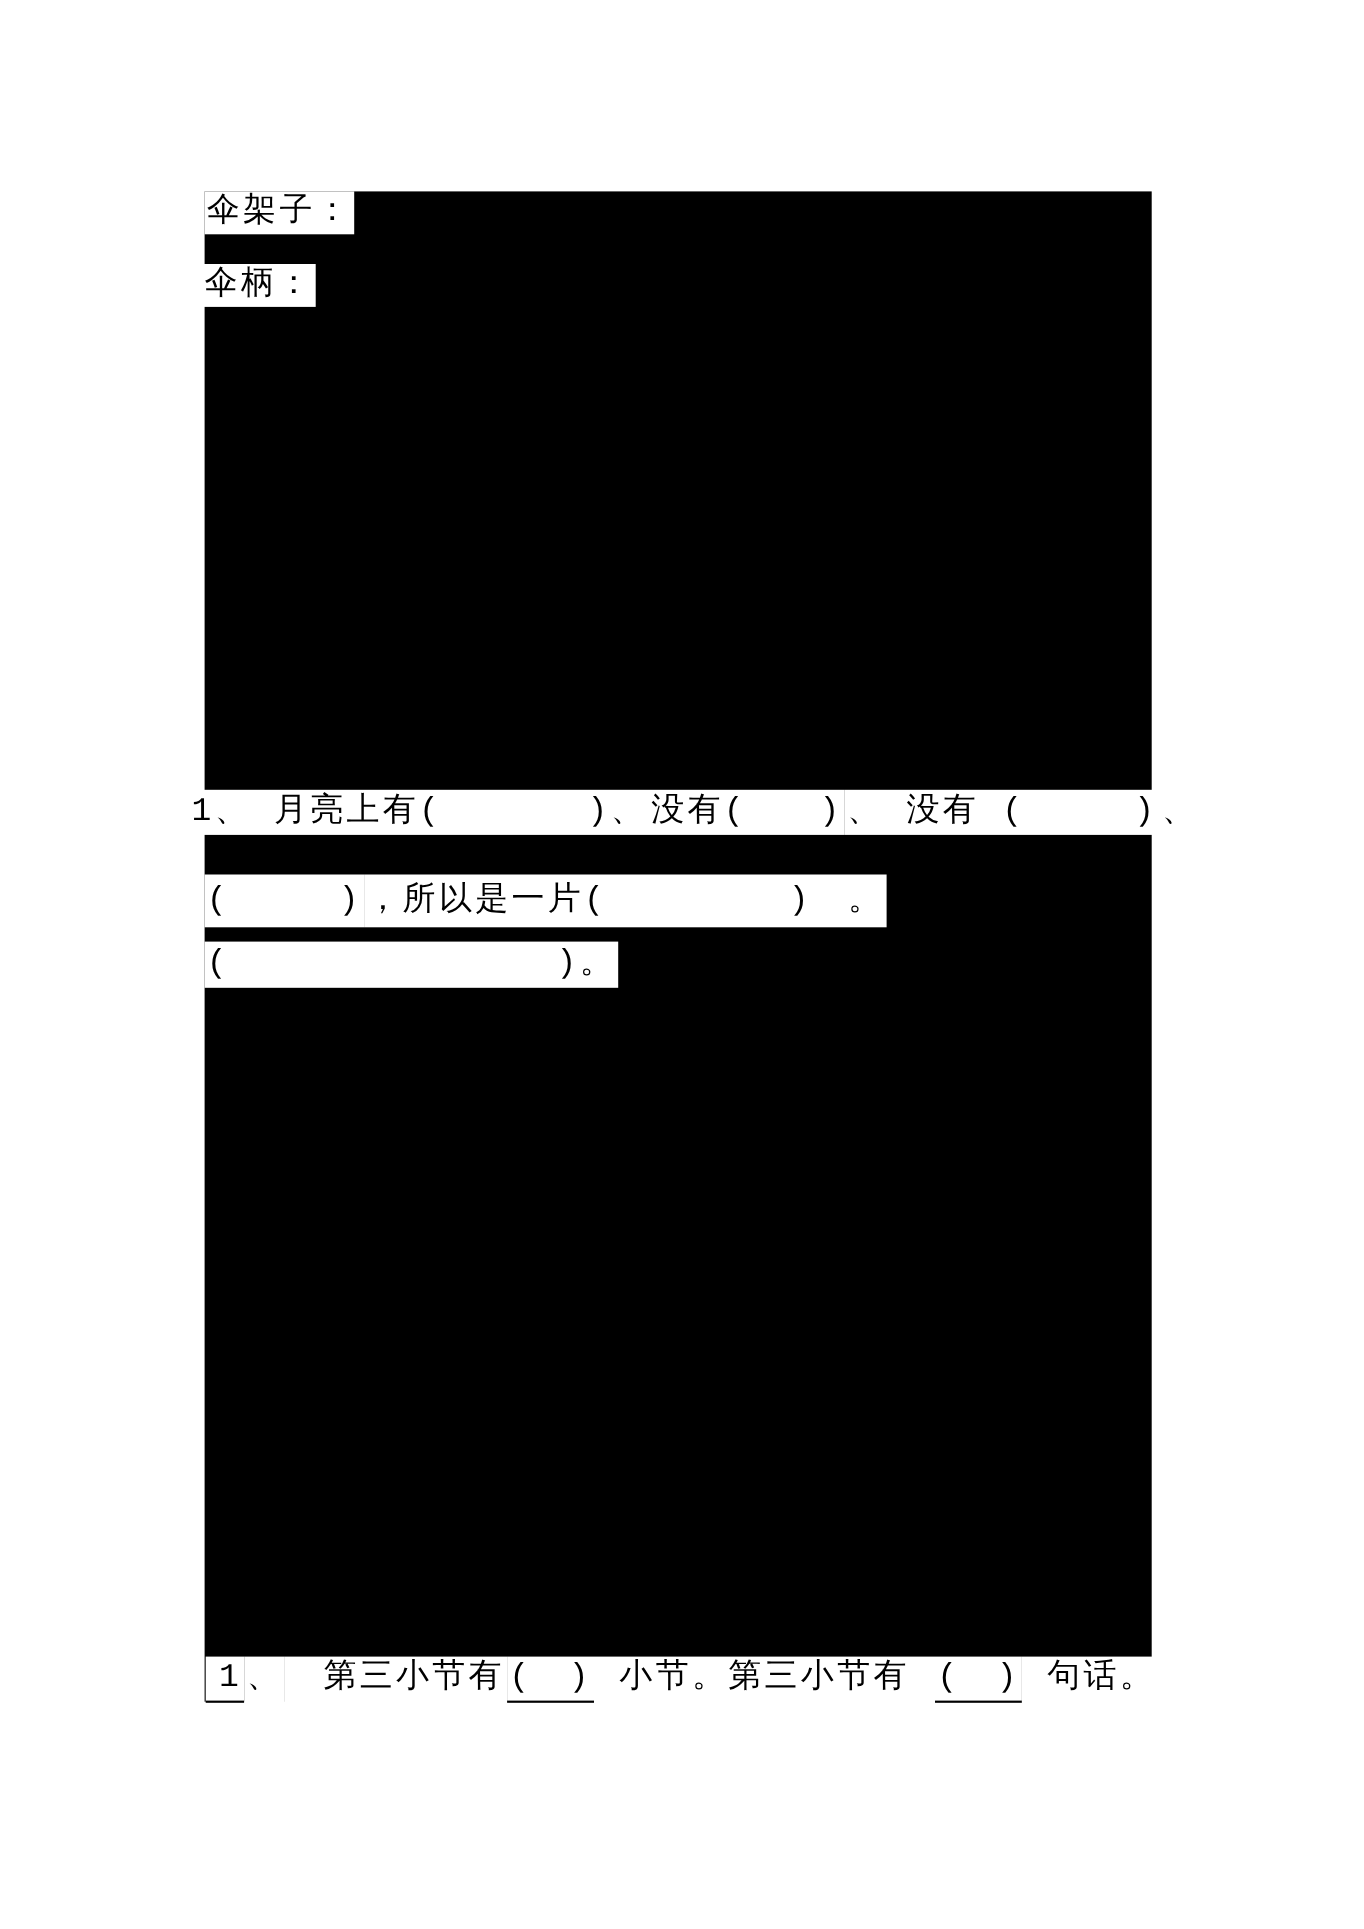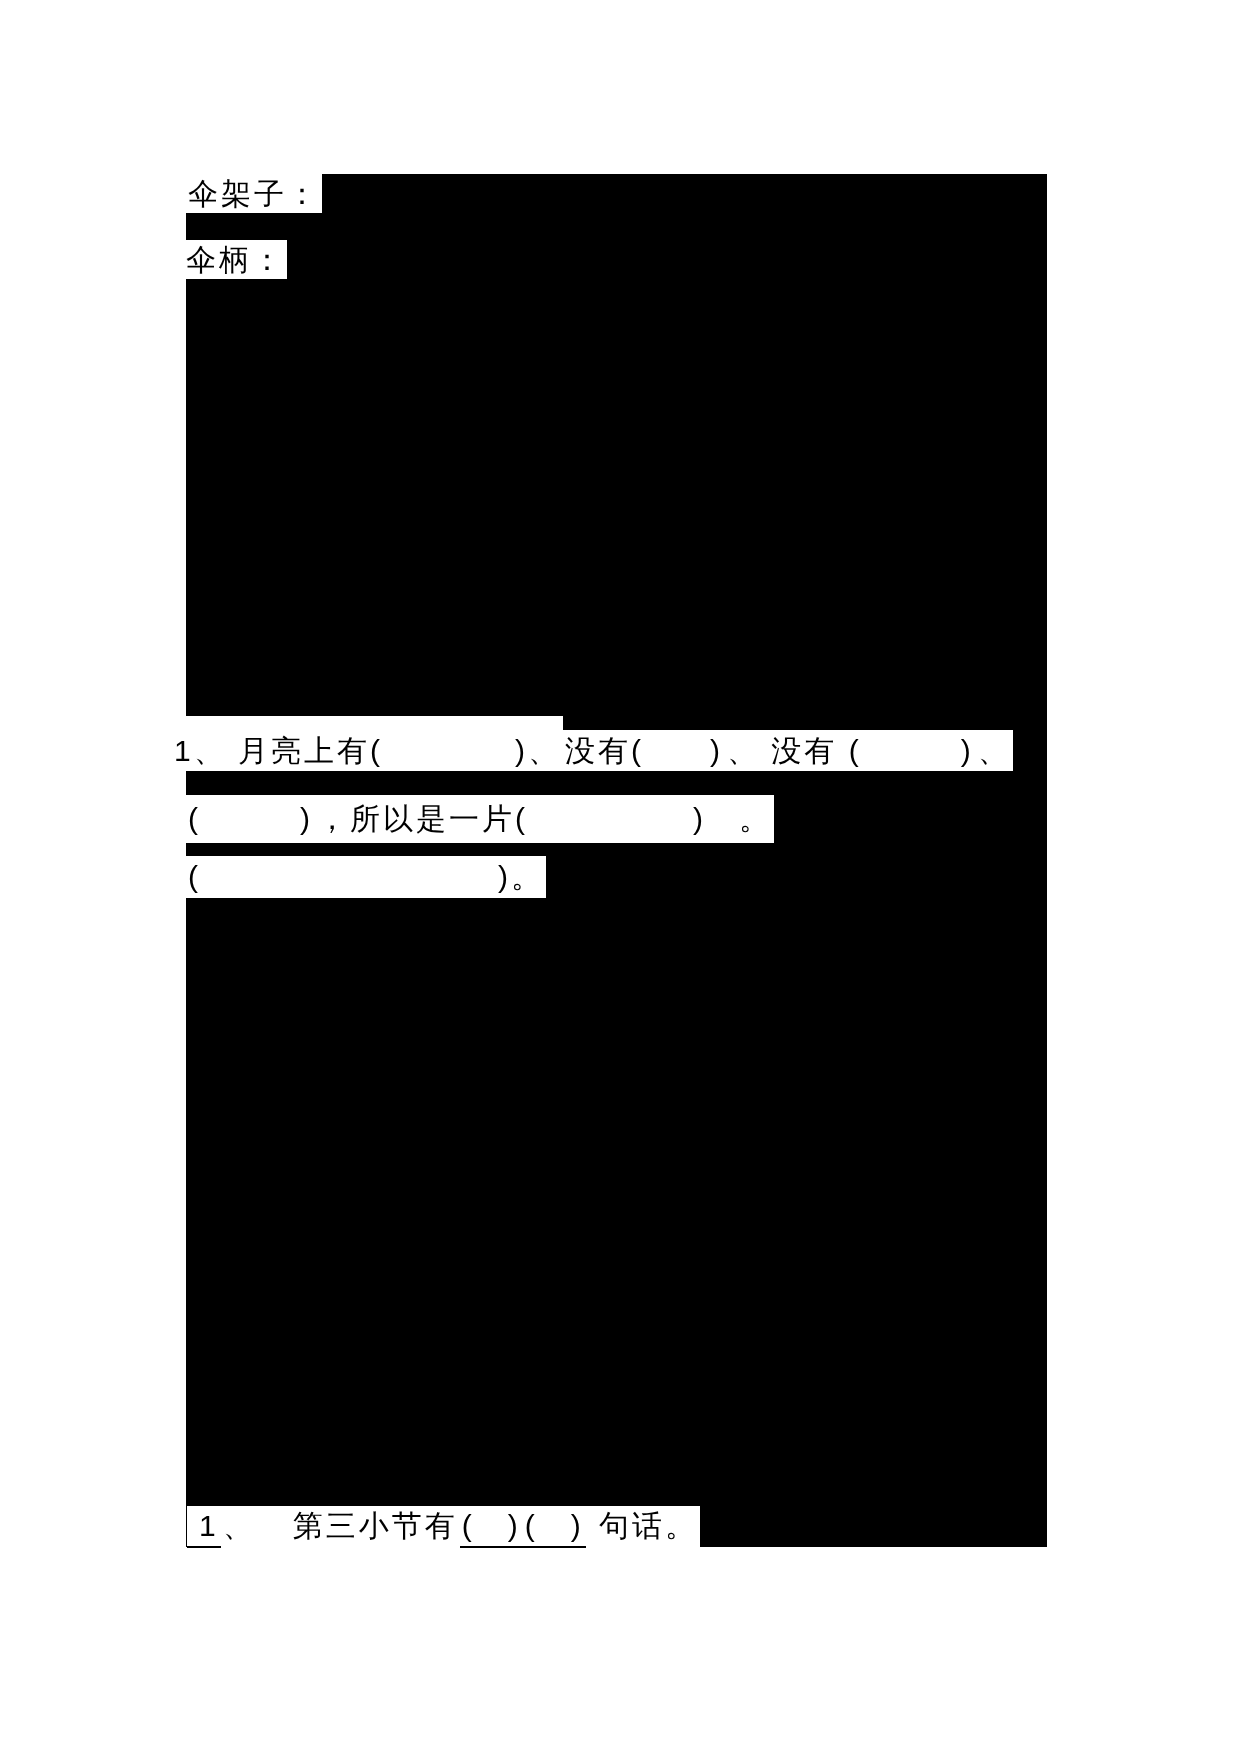--- a/index.html
+++ b/index.html
@@ -1,21 +1,21 @@
 <!DOCTYPE html>
 <html><head>
 <meta charset="utf-8">
 <style>
   html,body{margin:0;padding:0;}
   body{background:#ffffff;}
   .page{
     position:relative;
     width:1240px;height:1754px;
     background:#ffffff;
-    font-family:Liberation Sans, sans-serif;
+    font-family:Liberation Mono, monospace;
     color:#000000;
     overflow:hidden;
   }
   
   .redaction{
     position:absolute;
     left:186px;top:174px;
     width:861px;height:1373px;
     background:#000000;
   }
@@ -28,21 +28,21 @@
     line-height:41px;
     letter-spacing:3px;
     white-space:pre;
   }
   .hi{
     display:inline-block;
     background:#ffffff;
     color:#000000;
     padding:0 2px;
   }
-  .tall{padding-top:14px;}           
+  .tall{padding-top:0;}           
   .short{margin-top:2px;}           
   .ul{border-bottom:2px solid #000000;}  
   .pad-b{padding-bottom:2px;}        
 
   #label-frame { left:186px; top:174px; line-height:39px; }
   #label-handle{ left:184px; top:240px; line-height:39px; }
   #q1-line1    { left:172px; top:716px; }
   #q1-line2    { left:186px; top:795px; line-height:48px; }
   #q2-line     { left:186px; top:856px; line-height:42px; }
   #q3-line     { left:187px; top:1506px; line-height:40px; }
@@ -77,17 +77,18 @@
 
   <div class="line" id="q2-line">
     <span class="hi">(　　　　　　　　　)。</span>
   </div>
 
   <div class="line" id="q3-line">
     <span class="hi ul">1</span>
     <span class="hi pad-b">、</span>
     <span class="hi pad-b">　第三小节有</span>
     <span class="hi ul">(　)</span>
+    <span class="hi pad-b"> 小节。第三小节有 </span>
     <span class="hi ul">(　)</span>
     <span class="hi pad-b"> 句话。</span>
   </div>
 
 </div>
 
 </body></html>

